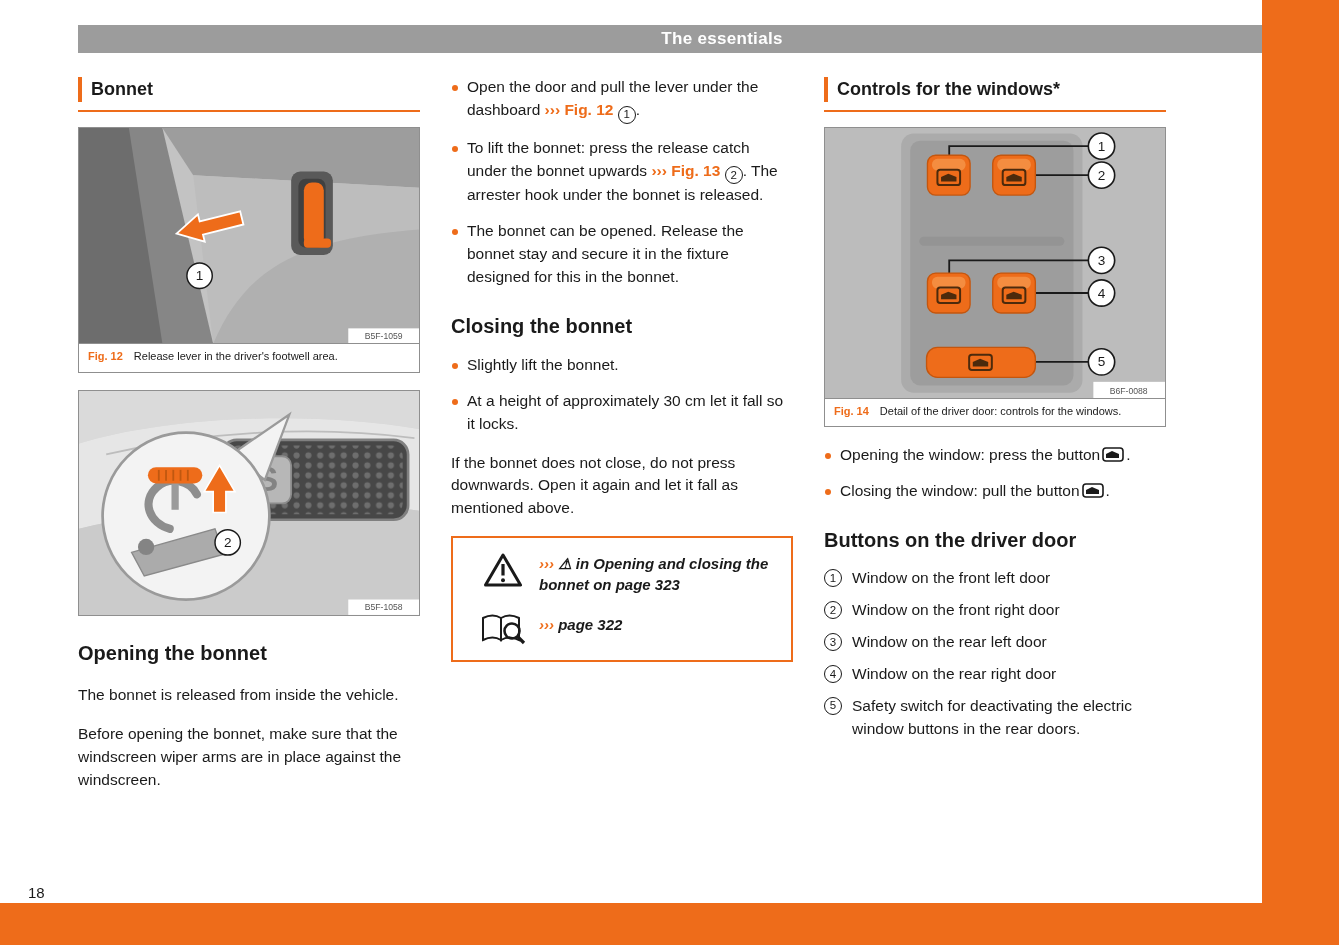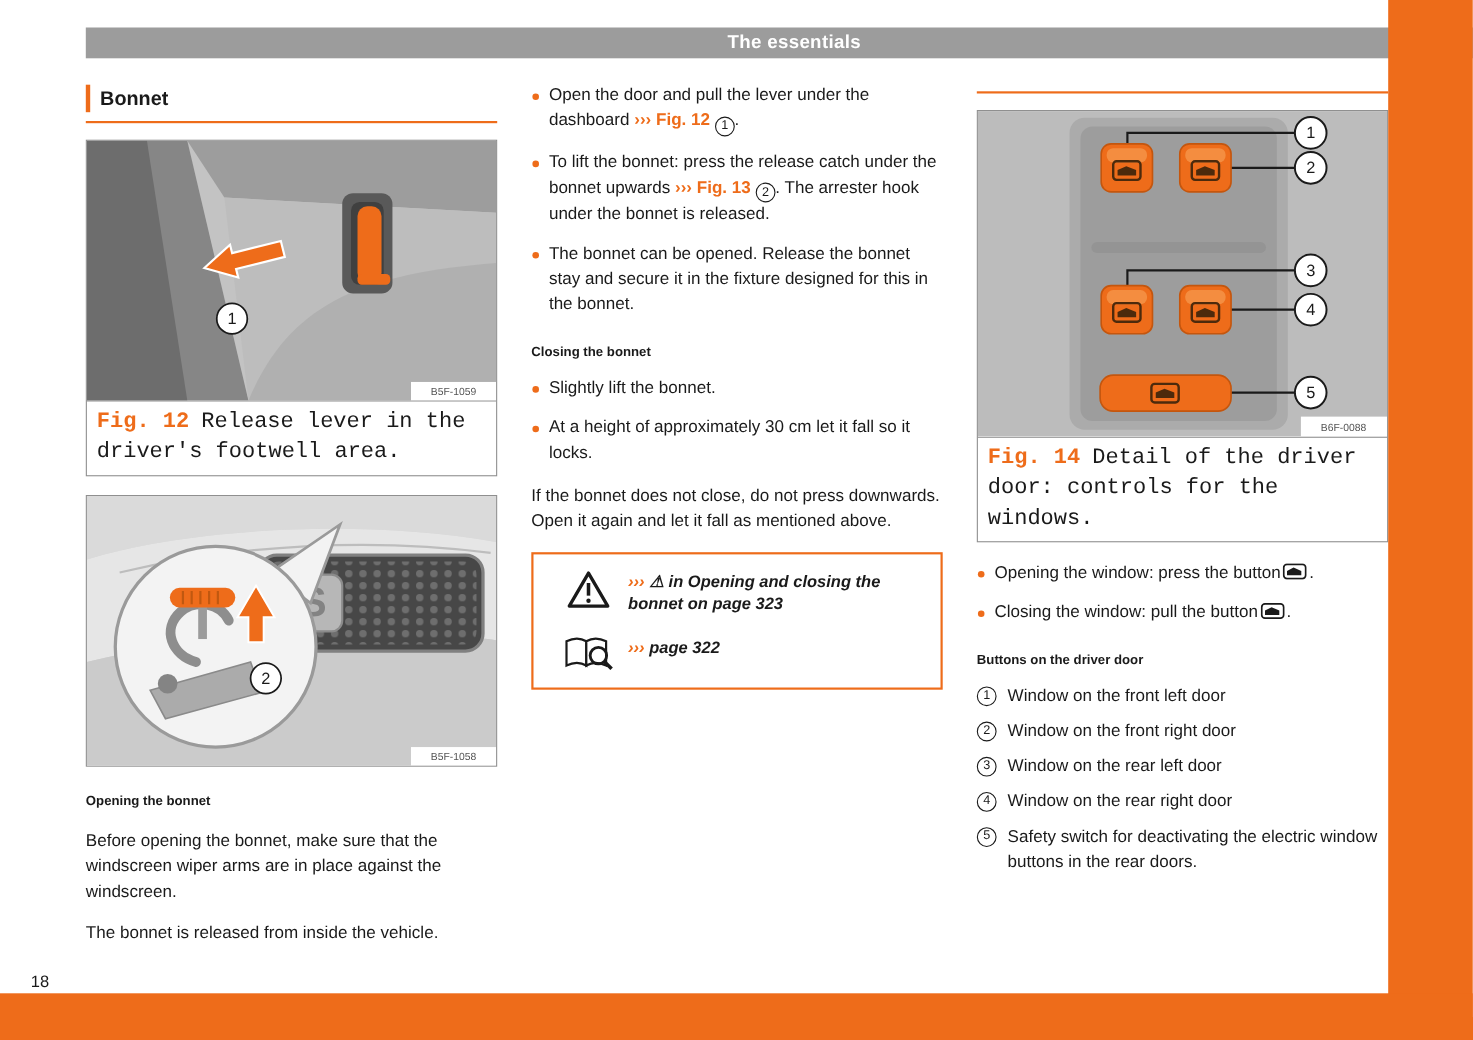--- a/index.html
+++ b/index.html
@@ -6,32 +6,32 @@
   :root { --accent:#ee6c1a; }
   html,body { background:#ffffff; }
   body { font-family:"Liberation Sans", sans-serif; color:#1a1a1a; }
   .page { position:relative; width:1339px; height:945px; background:#ffffff; overflow:hidden; }
   .strip-right { position:absolute; top:0; right:0; width:77px; bottom:0; background:var(--accent); z-index:5; }
   .strip-bottom { position:absolute; left:0; right:0; bottom:0; height:42px; background:var(--accent); z-index:5; }
   .header-bar { position:absolute; left:78px; top:25px; width:1288px; height:28px; background:#9c9c9c; color:#ffffff;
                 display:flex; align-items:center; justify-content:center; font-size:17px; font-weight:bold; letter-spacing:.3px; }
   .page-num { position:absolute; left:28px; top:884px; font-size:15px; z-index:6; }
   .content { position:absolute; left:78px; top:76px; width:1184px; display:flex; gap:31px; align-items:flex-start; }
-  .col { width:374px; flex:none; font-size:15.5px; line-height:1.48; }
+  .col { width:342px; flex:none; font-size:15.5px; line-height:1.48; }
 
   .sec-head { position:relative; padding-left:13px; font-size:18px; font-weight:bold; }
   .sec-head::before { content:""; position:absolute; left:0; top:1px; bottom:1px; width:4px; background:var(--accent); }
   .sec-rule { height:2px; background:var(--accent); margin:7px 0 15px; }
 
   figure.figure { border:1px solid #8f8f8f; margin:0 0 17px; background:#ffffff; }
   figure.figure svg { display:block; width:100%; height:auto; }
-  .fig-caption { border-top:1px solid #8f8f8f; padding:5px 9px 7px; font-size:20px; line-height:1.38;font-family:Liberation Mono, monospace; }
+  .fig-caption { border-top:1px solid #8f8f8f; padding:5px 9px 7px; font-size:11px; line-height:1.38; }
   .fig-label { color:var(--accent); font-weight:bold; padding-right:11px; }
 
-  .sub-head { font-weight:bold; font-size:12px; margin:23px 0 12px; }
+  .sub-head { font-weight:bold; font-size:20px; margin:23px 0 12px; }
   p.para { margin:16px 0 14px; }
 
   .bullet { display:flex; margin:0 0 13px; }
   .bullet .dot { flex:none; width:6px; height:6px; border-radius:50%; background:var(--accent); margin:9px 9px 0 1px; }
   .arrows { color:var(--accent); font-weight:bold; }
   .figref { color:var(--accent); font-weight:bold; }
   .cnum { display:inline-flex; align-items:center; justify-content:center; width:18px; height:18px;
           border:1.4px solid #1a1a1a; border-radius:50%; font-size:11.5px; line-height:1; vertical-align:-3px; background:#fff; flex:none; }
 
   .warn-box { border:2px solid var(--accent); padding:13px 14px 11px; margin-top:16px; }
@@ -122,22 +122,22 @@
           </g>
           <polygon points="155,82 172,111 162,111 162,134 148,134 148,111 138,111" class="af" stroke="#ffffff" stroke-width="1.8"></polygon>
           <circle cx="164" cy="167" r="14" fill="#ffffff" stroke="#1a1a1a" stroke-width="1.6"></circle>
           <text class="svgtxt" x="164" y="172" text-anchor="middle" font-size="15" fill="#1a1a1a">2</text>
           <rect x="297" y="230" width="78" height="17" fill="#ffffff"></rect>
           <text class="svgtxt" x="336" y="242" text-anchor="middle" font-size="9.5" fill="#555555">B5F-1058</text>
         </svg>
       </figure>
 
       <div class="sub-head">Opening the bonnet</div>
+      <p class="para">The bonnet is released from inside the vehicle.</p>
       <p class="para">Before opening the bonnet, make sure that the windscreen wiper arms are in place against the windscreen.</p>
-      <p class="para">The bonnet is released from inside the vehicle.</p>
     </div>
 
     <div class="col">
 
       <div class="bullet">
         <span class="dot"></span>
         <span><span>Open the door and pull the lever under the dashboard </span><span class="arrows">›››</span> <span class="figref">Fig. 12</span> <span class="cnum">1</span><span>.</span></span>
       </div>
 
       <div class="bullet">
@@ -189,20 +189,21 @@
           </span>
           <span class="warn-text">
             <span class="arrows">›››</span>
             <span>page 322</span>
           </span>
         </div>
       </div>
     </div>
 
     <div class="col">
+      <h2 class="sec-head">Controls for the windows*</h2>
       <div class="sec-rule"></div>
 
       <figure class="figure">
         <svg viewBox="0 0 375 298">
           <defs>
             <g id="wg">
               <rect x="0" y="0" width="25" height="17" rx="3" fill="none" stroke="#4c2a0c" stroke-width="2.2"></rect>
               <path d="M4,13 V8 L12,4.5 L21,8 V13 Z" fill="#4c2a0c"></path>
             </g>
           </defs>

